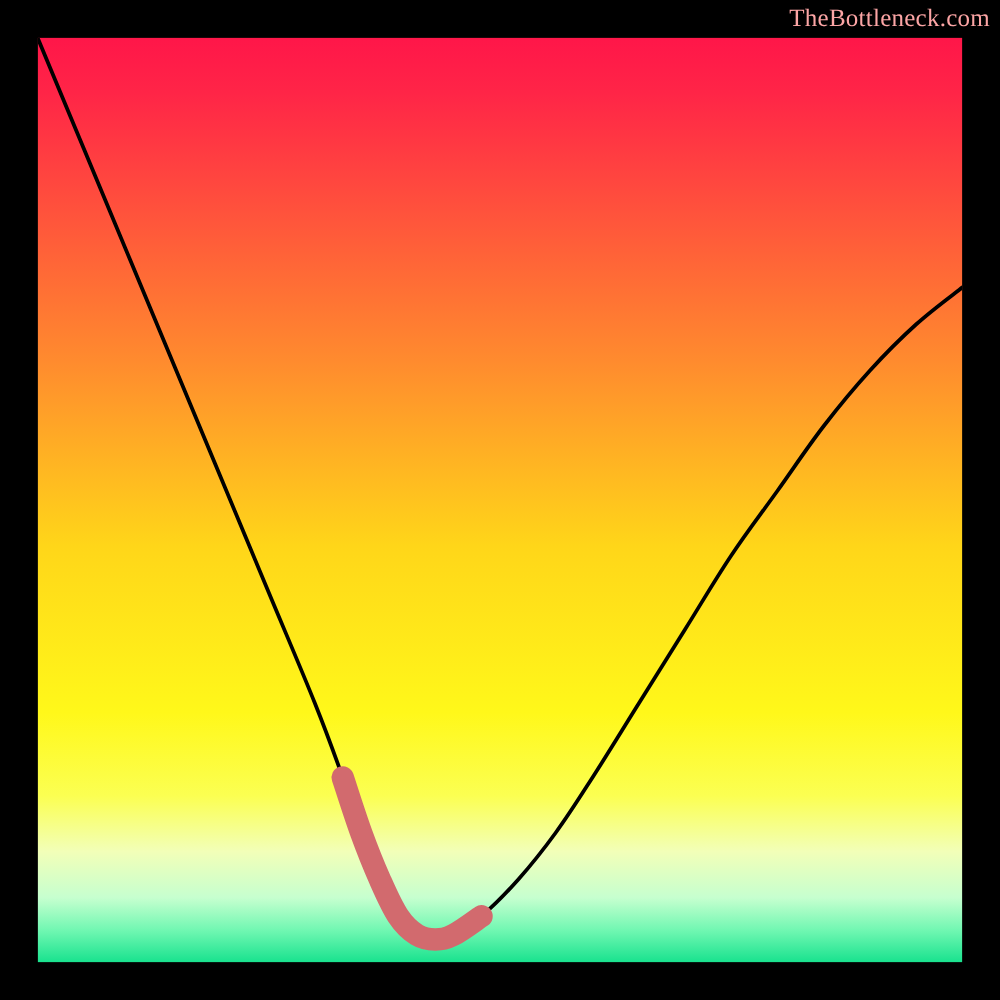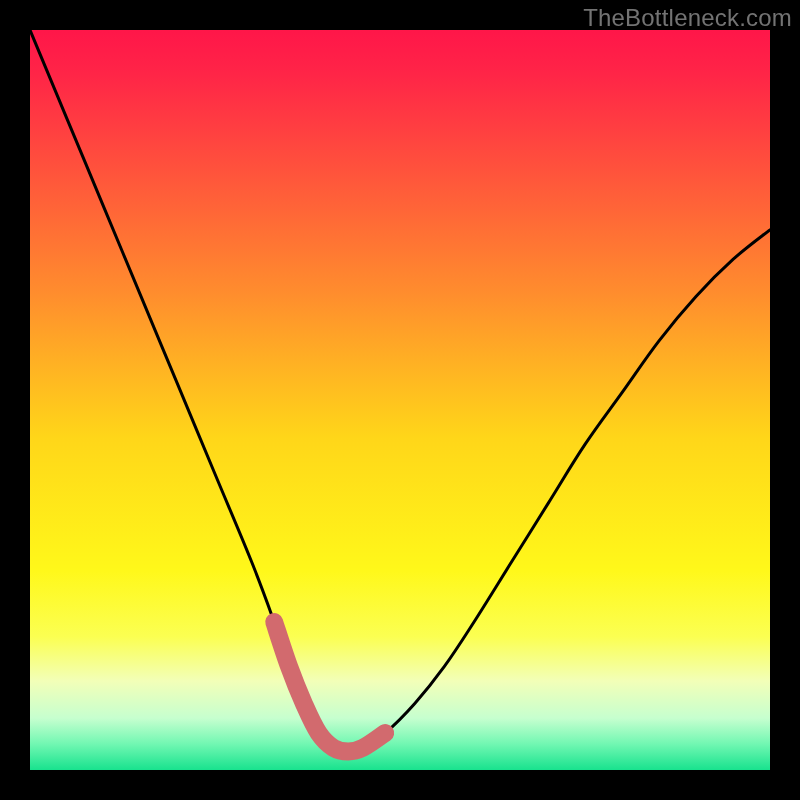--- a/index.html
+++ b/index.html
@@ -23,25 +23,25 @@
     left: 30px;
     top: 30px;
     width: 740px;
     height: 740px;
     overflow: hidden;
   }
   .watermark {
     position: absolute;
     top: 4px;
     right: 8px;
-    color: #737373;
-    font-size: 24px;
+    color: #fca5a5;
+    font-size: 20px;
     font-weight: 400;
     letter-spacing: 0.2px;
-    font-family: Liberation Sans, sans-serif;
+    font-family: Liberation Serif, serif;
   }
   svg { display: block; }
 </style>
 </head>
 <body>
 
 <div class="frame">
 
   <div class="watermark">TheBottleneck.com</div>
 

